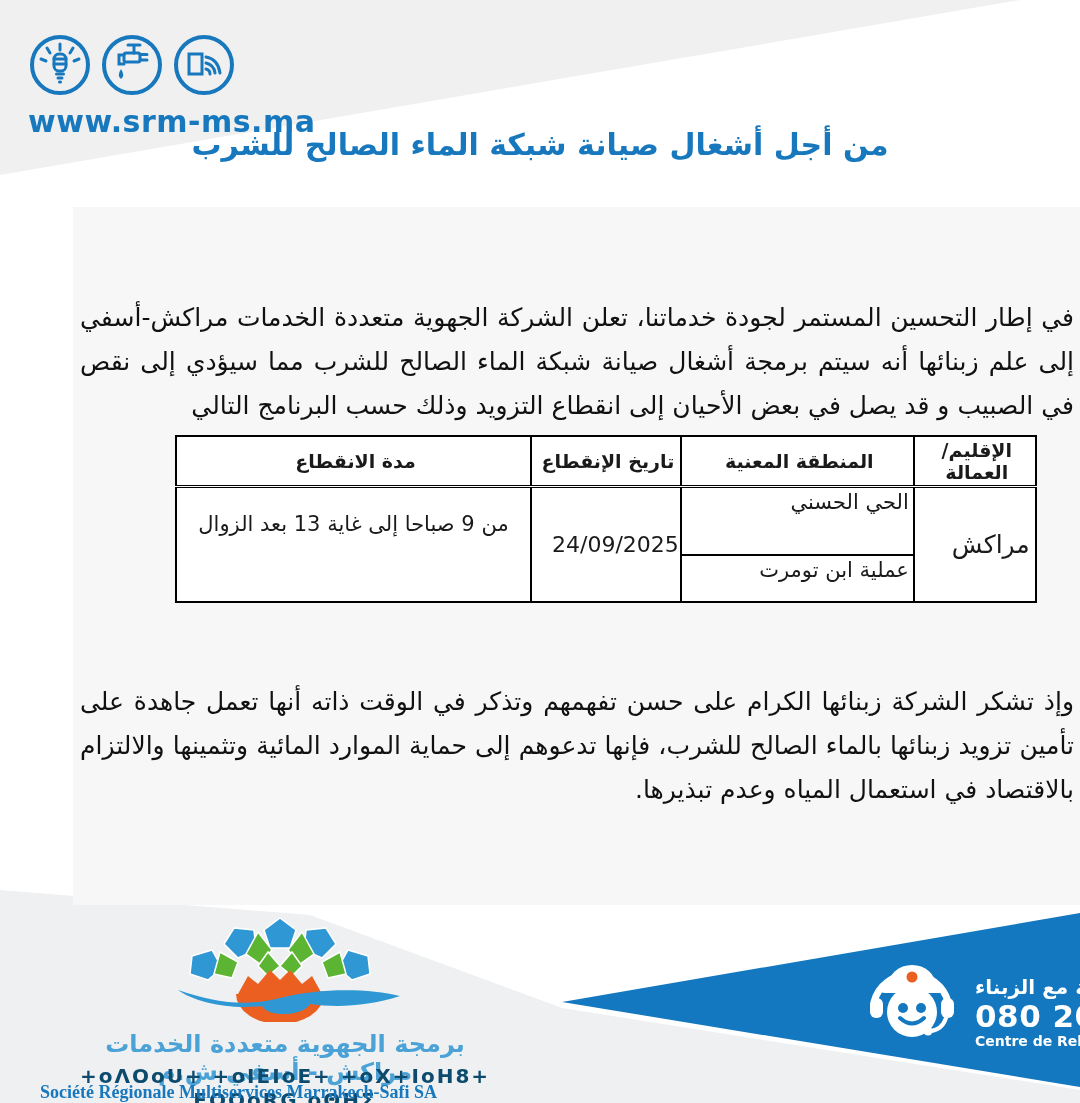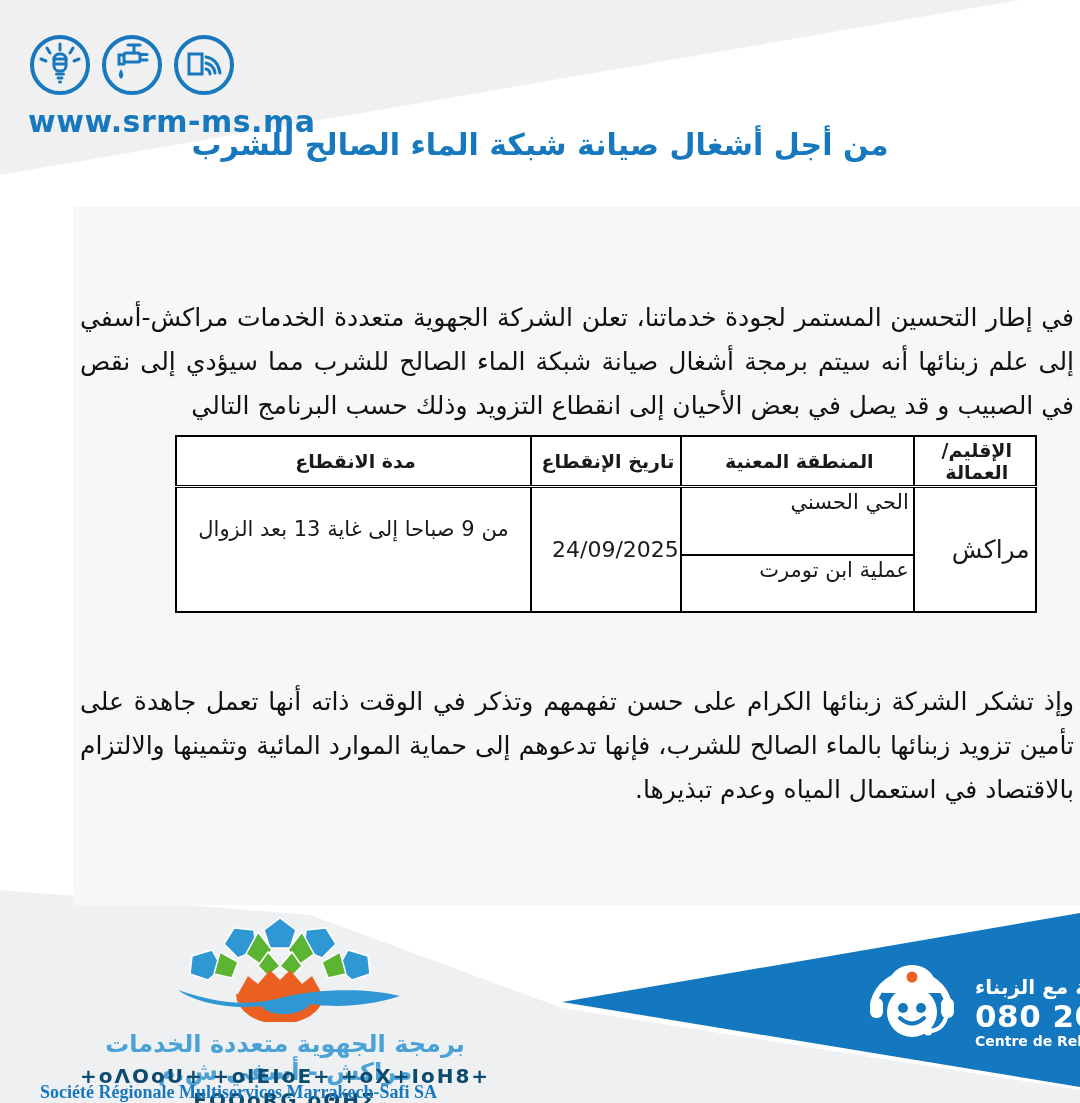--- a/index.html
+++ b/index.html
@@ -32,21 +32,21 @@
 
   
   .sched-table { left:175px; top:435px; z-index:2; }
   table { border-collapse:collapse; table-layout:fixed; direction:rtl; background:#fff; }
   th, td { border:2px solid #000; font-size:21px; padding:2px 4px; }
   th { height:30px; font-weight:bold; border-bottom:3px double #000; font-size:19px; text-align:center;padding-left:8px; }
   col.c-region { width:122px; } col.c-area { width:233px; } col.c-date { width:120px; } col.c-dur { width:355px; }
   td.cell-region { text-align:center; vertical-align:middle; font-size:25px;padding-left:36px; }
   td.cell-area { text-align:right; vertical-align:top; }
   td.cell-area1 { height:68px;padding-left:48px; }
-  td.cell-area2 { height:57px;border-radius:22px; }
+  td.cell-area2 { height:47px;border-radius:22px; }
   td.cell-date { vertical-align:middle; text-align:right; direction:ltr; font-size:22px; padding-right:1px;padding-left:20px; }
   td.cell-duration { vertical-align:middle; text-align:center; padding-bottom:42px; }
 
   
   .logo-art { left:172px; top:918px; z-index:2; }
   .company-ar { left:70px; top:1030px; width:430px; text-align:center; direction:rtl;
     color:#4aa2d6; font-weight:bold; font-size:24px; z-index:2; }
   .tifinagh { left:70px; top:1064px; width:430px; text-align:center;
     color:#0c4a6e; font-weight:bold; font-size:20px; letter-spacing:2px; z-index:2; }
   .company-fr { left:40px; top:1082px; width:490px; text-align:left;

